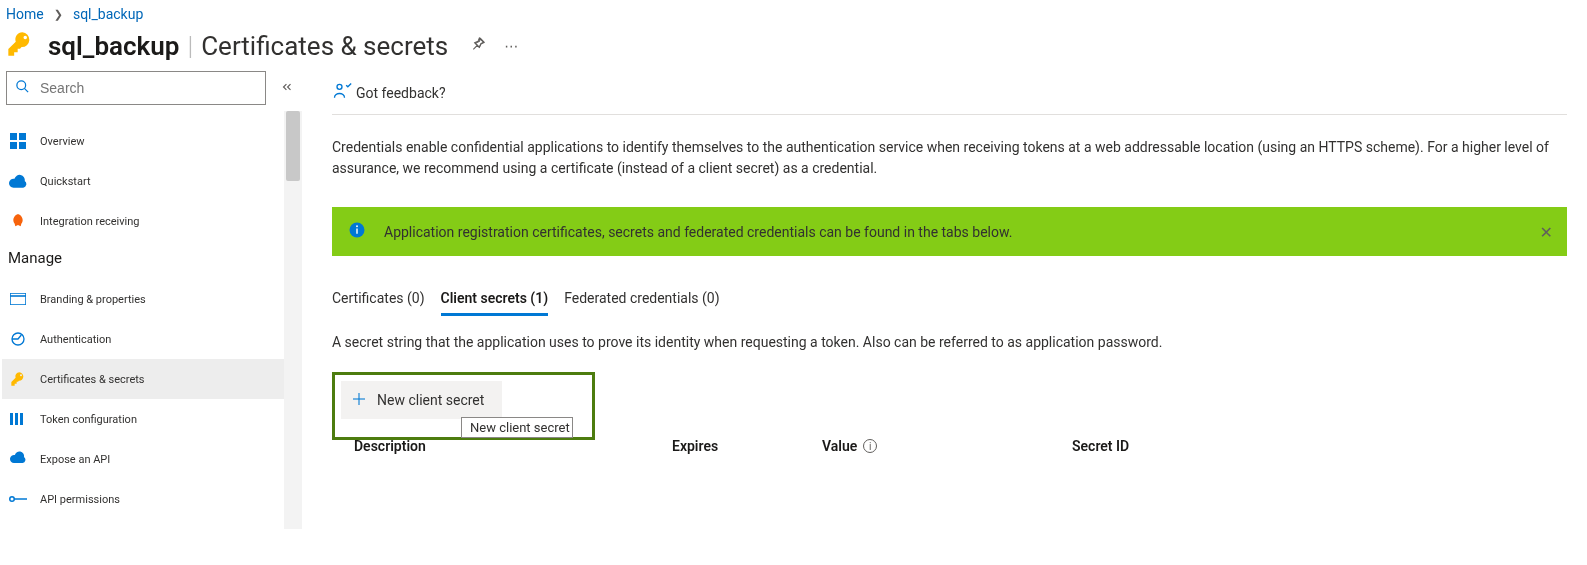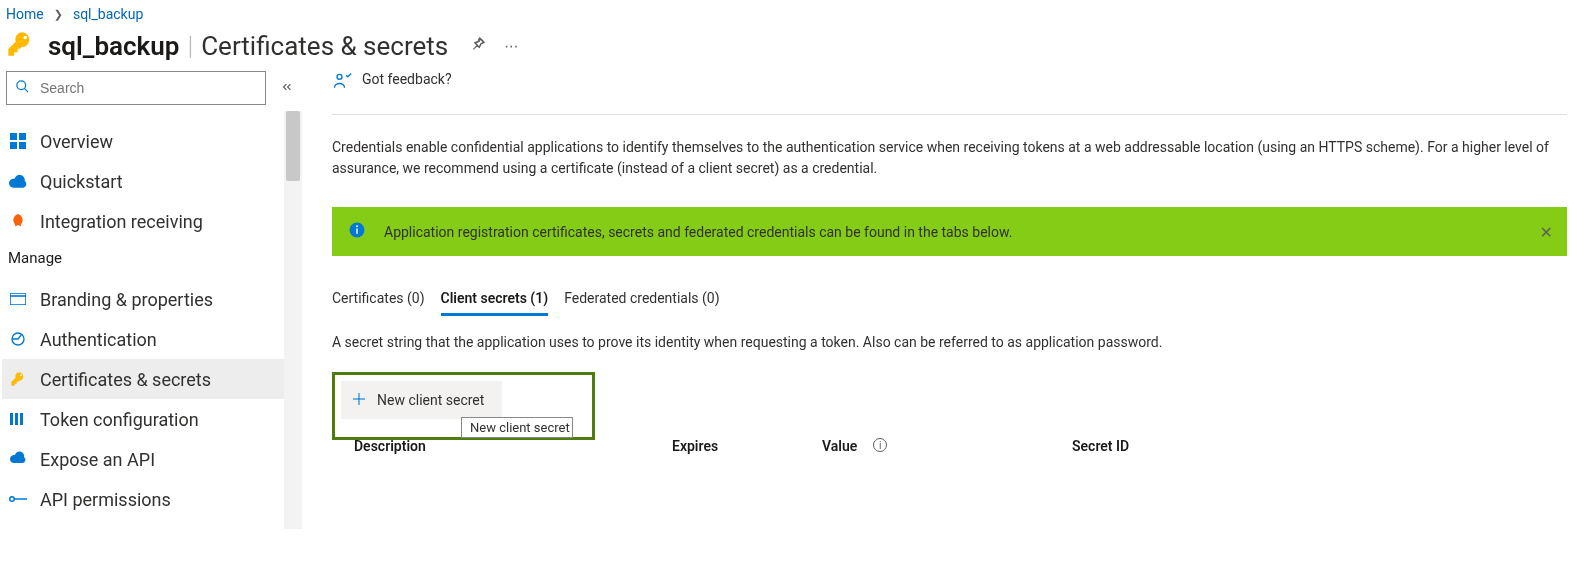--- a/index.html
+++ b/index.html
@@ -100,42 +100,43 @@
     padding: 8px 0 6px 6px;
     color: #1b1a19;
   }
   .nav-item {
     display: flex;
     align-items: center;
     gap: 12px;
     height: 40px;
     padding-left: 6px;
     cursor: pointer;
-    font-size: 18px;
+    font-size: 11px;
     color: #323130;
   }
   .nav-item .icon-slot {
     width: 20px; height: 20px;
     display: inline-flex;
     align-items: center;
     justify-content: center;
   }
   .nav-item.selected {
     background: #ededed;
   }
 
   
   .main {
     flex: 1;
     padding: 0 20px 0 30px;
     position: relative;
   }
   .feedback-row {
     display: flex;
-    gap: 10px;
+    align-items: center;
+    gap: 4px;
     height: 44px;
     color: #323130;
     border-bottom: 1px solid #e1dfdd;
     margin-bottom: 22px;
   }
   .feedback-row .feedback-icon { color: #0078d4; }
   .intro-text {
     color: #323130;
     line-height: 1.5;
     max-width: 1230px;
@@ -227,21 +228,21 @@
 
   .table-header {
     display: flex;
     font-weight: 600;
     color: #1b1a19;
     padding-top: 4px;
   }
   .th { padding: 0 10px 6px 0; }
   .th.desc { width: 340px; padding-left: 22px; }
   .th.expires { width: 150px; }
-  .th.value { width: 250px; display:flex; align-items:flex-start; gap:16px; }
+  .th.value { width: 250px; display:flex; align-items:center; gap:6px; }
   .th.secretid { width: 250px; }
   .info-circle {
     display: inline-flex;
     width: 14px; height: 14px;
     border: 1px solid #605e5c;
     border-radius: 50%;
     align-items: center;
     justify-content: center;
     font-size: 10px;
     color: #605e5c;

